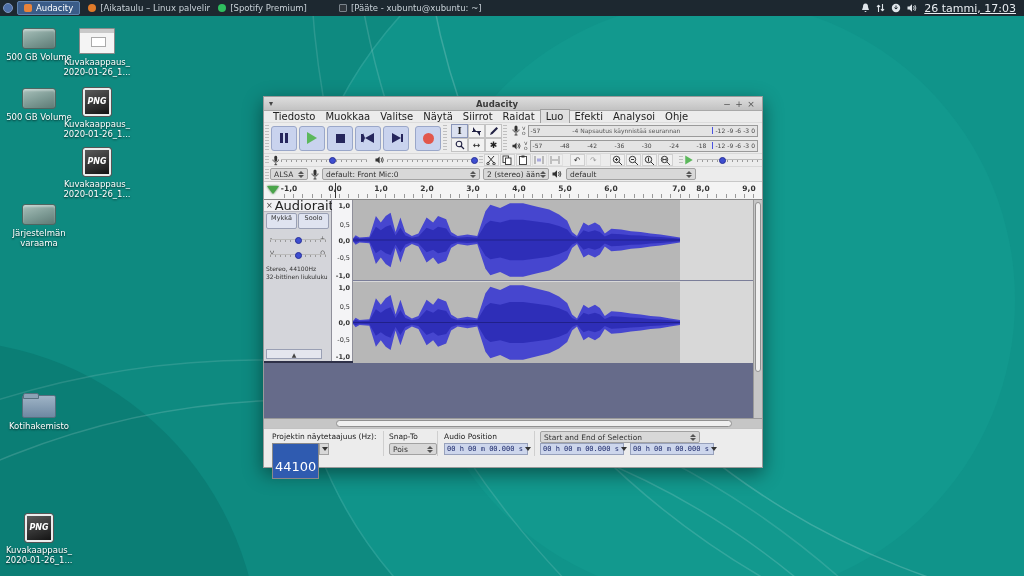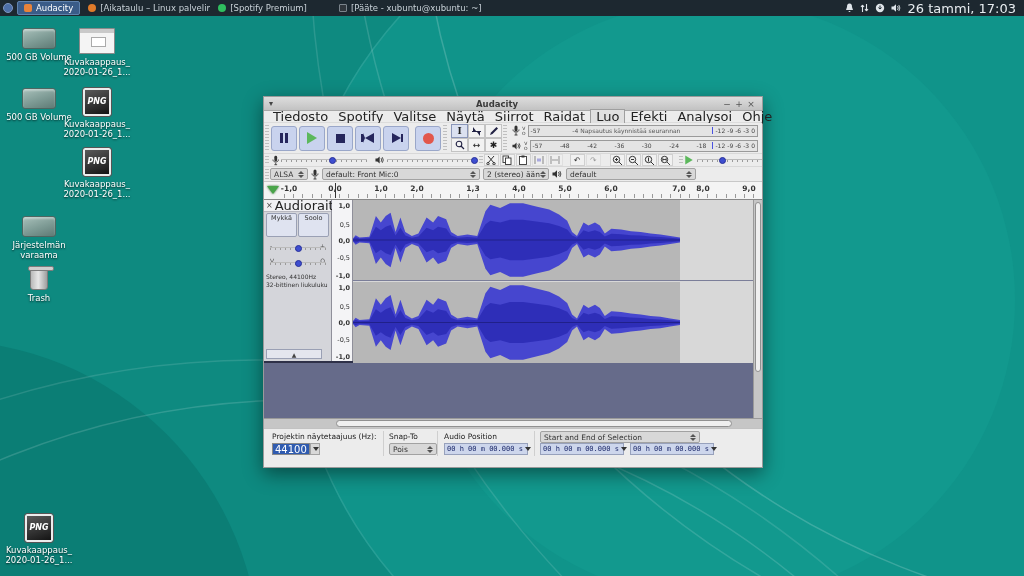--- a/index.html
+++ b/index.html
@@ -12,21 +12,21 @@
   .whisker { width:10px; height:10px; margin:0 4px 0 3px; border-radius:50%; background:#4d6fa8; border:1px solid #7f97c0; }
   .task { display:flex; align-items:center; gap:4px; height:14px; padding:0 6px; margin-right:2px; color:#c9d2d8; font-size:8.5px; white-space:nowrap; overflow:hidden; border-radius:2px; }
   .task.active { background:#3a5c88; border:1px solid #5f82ad; color:#fff; }
   .ticon { width:8px; height:8px; border-radius:50%; flex:0 0 auto; }
   .ticon.audacity { background:#e8833a; border-radius:2px; }
   .ticon.firefox  { background:#e07b2a; }
   .ticon.spotify  { background:#2fbf5f; }
   .ticon.terminal { background:#30363c; border:1px solid #7b848c; border-radius:1px; }
   #tray { margin-left:auto; display:flex; align-items:center; gap:6px; padding-right:8px; color:#dfe5ea; }
   #tray svg { display:block; }
-  #clock { font-size:13px; color:#e8edf1; }
+  #clock { font-size:11px; color:#e8edf1;text-decoration:underline; }
 
   
   .dicon { position:absolute; width:78px; text-align:center; z-index:5; }
   .dicon .glyph { margin:0 auto 3px auto; position:relative; }
   .dlabel { color:#fff; font-size:8.5px; line-height:10px; text-shadow:0 1px 2px rgba(0,0,0,.75); white-space:pre-line; }
   .ic-drive { width:34px; height:21px; border-radius:3px; background:linear-gradient(160deg,#a8c0ba 0%,#7d9a94 55%,#5f7a75 100%); border:1px solid #4e6661; box-shadow:inset 0 2px 2px rgba(255,255,255,.35); }
   .ic-drive-light { width:34px; height:21px; border-radius:3px; background:linear-gradient(160deg,#f2f2f2 0%,#cfcfcf 55%,#a8a8a8 100%); border:1px solid #8a8a8a; box-shadow:inset 0 2px 2px rgba(255,255,255,.6); }
   .ic-trash { width:18px; height:22px; background:linear-gradient(90deg,#b9b9b9,#e7e7e7 45%,#9f9f9f); border:1px solid #7c7c7c; border-radius:2px 2px 3px 3px; }
   .ic-trash:before { content:""; position:absolute; left:-3px; top:-3px; width:24px; height:3px; background:#cfcfcf; border:1px solid #7c7c7c; border-radius:2px; }
   .ic-folder { width:34px; height:23px; background:linear-gradient(180deg,#9fb4c6,#6e88a2); border:1px solid #55707f; border-radius:2px; }
@@ -39,21 +39,21 @@
   .ic-shot:before { content:""; position:absolute; left:0; top:0; width:34px; height:4px; background:#c9c9c9; }
   .ic-shot:after { content:""; position:absolute; left:11px; top:8px; width:13px; height:8px; background:#fff; border:1px solid #aaa; }
 
   
   #win { position:absolute; left:263px; top:96px; width:500px; height:372px; background:#ececec; border:1px solid #9a9a9a; box-shadow:0 6px 18px rgba(0,0,0,.45); z-index:20; font-size:9px; color:#2b2b2b; }
   #titlebar { position:absolute; left:0; top:0; right:0; height:14px; background:linear-gradient(#dddddd,#c2c2c2); border-bottom:1px solid #a8a8a8; display:flex; align-items:center; padding:0 5px; }
   #titlebar .wm { font-size:8px; color:#444; }
   #title { flex:1; text-align:center; font-size:8.5px; color:#3a3a3a; font-weight:bold; }
   .wbtn { width:12px; text-align:center; font-size:9px; color:#555; line-height:12px; }
   #menubar { position:absolute; left:0; top:14px; right:0; height:12px; background:#ececec; display:flex; align-items:center; gap:0; padding-left:4px; border-bottom:1px solid #dcdcdc; }
-  .menu { padding:1px 5px; font-size:13px; color:#222; line-height:11px; }
+  .menu { padding:1px 5px; font-size:10px; color:#222; line-height:11px; }
   .menu.hover { background:#e0e0e0; border:1px solid #9f9f9f; }
 
   
   #toolbars { position:absolute; left:0; top:26px; right:0; height:58px; background:#ececec; }
   .grip { width:4px; align-self:stretch; background:repeating-linear-gradient(180deg,#bfbfbf 0 1px,transparent 1px 3px); margin:2px 1px; }
   #row-main { position:absolute; left:0; top:0; height:31px; width:100%; display:flex; align-items:center; border-bottom:1px solid #d8d8d8; }
   .tbtn { width:26px; height:25px; margin:0 1px; border-radius:3px; background:#c9d3ee; border:1px solid #9aa7c9; display:flex; align-items:center; justify-content:center; }
   .i-pause { width:8px; height:10px; border-left:3px solid #26265c; border-right:3px solid #26265c; }
   .i-play { width:0; height:0; border-left:10px solid #5cb85c; border-top:6px solid transparent; border-bottom:6px solid transparent; }
   .i-stop { width:9px; height:9px; background:#26265c; }
@@ -94,21 +94,21 @@
   #trackarea { position:absolute; left:0; top:103px; right:0; height:218px; background:#666b8a; }
   #vscroll { position:absolute; right:0; top:0; width:9px; height:218px; background:#c6c6c6; border-left:1px solid #9a9a9a; }
   #vthumb { position:absolute; left:1px; right:1px; top:2px; height:170px; background:#efefef; border:1px solid #909090; border-radius:4px; }
   #track { position:absolute; left:0; top:0; width:491px; height:163px; border-bottom:2px solid #2e3048; background:#d8d8d8; display:flex; }
   #tpanel { width:68px; background:#d4d5da; border-right:1px solid #8f8f9a; position:relative; font-size:7px; }
   #thead { display:flex; align-items:center; height:12px; background:#f0f0f3; border-bottom:1px solid #b8b8c0; padding:0 2px; gap:2px; }
   #thead .tx { font-size:8px; color:#444; }
   #tname { font-size:13px; color:#222; flex:1; }
   .tri-dn { width:0; height:0; border-left:4px solid transparent; border-right:4px solid transparent; border-top:5px solid #444; }
   #msrow { display:flex; gap:1px; padding:1px 2px; }
-  .msbtn { flex:1; height:24px; background:#dfe3f0; border:1px solid #9aa0b4; border-radius:2px; font-size:6.5px; text-align:center; line-height:9px; color:#333; }
+  .msbtn { flex:1; height:16px; background:#dfe3f0; border:1px solid #9aa0b4; border-radius:2px; font-size:6.5px; text-align:center; line-height:9px; color:#333; }
   .sl-wrap { position:relative; margin:4px 6px 0 6px; }
   .sl-lab { position:absolute; top:-5px; font-size:6px; color:#555; }
   #tinfo { margin:8px 2px 0 2px; font-size:6px; line-height:8px; color:#333; }
   #collapse { position:absolute; left:2px; bottom:2px; width:56px; height:10px; background:#e4e6ee; border:1px solid #9aa0b4; text-align:center; font-size:6px; line-height:9px; color:#444; }
   #vruler { width:21px; background:#f4f4f6; border-right:1px solid #8f8f9a; position:relative; }
   .vr-lab { position:absolute; right:2px; transform:translateY(-50%); font-size:6.5px; color:#333; }
   .vr-lab.b { font-weight:bold; }
   #wavecol { flex:1; position:relative; }
   .channel { position:absolute; left:0; width:100%; height:81px; background:#d8d8d8; }
   .channel.c1 { top:0; border-bottom:1px solid #7b7e99; }
@@ -117,21 +117,21 @@
   .wave { position:absolute; inset:0; width:100%; height:100%; }
 
   #hscroll { position:absolute; left:0; top:321px; right:0; height:10px; background:#c6c6c6; border-top:1px solid #9a9a9a; }
   #hthumb { position:absolute; left:72px; width:396px; top:1px; height:7px; background:#efefef; border:1px solid #909090; border-radius:4px; }
 
   
   #selbar { position:absolute; left:0; top:331px; right:0; height:30px; background:#ececec; border-top:1px solid #c2c2c2; font-size:7.5px; }
   .sb-lab { position:absolute; top:3px; color:#222; font-size:7.5px; }
   .sb-sep { position:absolute; top:2px; bottom:2px; width:1px; background:#cfcfcf; }
   #rate-combo { position:absolute; left:8px; top:14px; width:46px; height:12px; display:flex; }
-  #rate-val { flex:1; background:#2f5bb0; color:#fff; font-size:10px; line-height:11px; padding:0 2px; border:1px solid #8a8a8a; }
+  #rate-val { flex:1; background:#2f5bb0; color:#fff; font-size:13px; line-height:11px; padding:17px 2px; border:1px solid #8a8a8a; }
   #rate-arrow { width:12px; background:#d8d8d8; border:1px solid #a2a2a2; display:flex; align-items:center; justify-content:center; }
   .timefield { position:absolute; top:14px; height:12px; background:#cdd6ec; border:1px solid #97a1bc; color:#1d2a6b; font-family:"DejaVu Sans Mono", monospace; font-size:7px; line-height:10px; padding:0 2px; white-space:nowrap; display:flex; align-items:center; }
   .tf-arrow { width:0; height:0; border-left:3px solid transparent; border-right:3px solid transparent; border-top:4px solid #333; margin-left:2px; }
   #statusbar { position:absolute; left:0; top:361px; right:0; height:11px; background:#e4e4e4; border-top:1px solid #bdbdbd; font-size:7.5px; color:#333; padding:1px 0 0 6px; }
 </style>
 </head>
 <body>
 
 <div id="stage">
 
@@ -187,28 +187,28 @@
   </div>
 
   <div class="dicon" style="left:0;top:28px">
       <div class="glyph ic-drive"></div>
       <div class="dlabel">500 GB Volume</div>
     </div>
   <div class="dicon" style="left:0;top:88px">
       <div class="glyph ic-drive"></div>
       <div class="dlabel">500 GB Volume</div>
     </div>
-  <div class="dicon" style="left:0;top:216px">
+  <div class="dicon" style="left:0;top:204px">
       <div class="glyph ic-drive"></div>
       <div class="dlabel">Järjestelmän
 varaama</div>
     </div>
-  <div class="dicon" style="left:0;top:268px">
-      <div class="glyph ic-trash"></div>
-      <div class="dlabel">Trash</div>
+  <div class="dicon" style="left:0;top:395px">
+      <div class="glyph ic-folder"></div>
+      <div class="dlabel">Kotihakemisto</div>
     </div>
   <div class="dicon" style="left:0;top:514px">
       <div class="glyph ic-png">PNG</div>
       <div class="dlabel">Kuvakaappaus_
 2020-01-26_1...</div>
     </div>
   <div class="dicon" style="left:58px;top:28px">
       <div class="glyph ic-shot"></div>
       <div class="dlabel">Kuvakaappaus_
 2020-01-26_1...</div>
@@ -229,21 +229,21 @@
     <div id="titlebar">
       <span class="wm">▾</span>
       <span id="title">Audacity</span>
       <span class="wbtn">−</span>
       <span class="wbtn">+</span>
       <span class="wbtn">×</span>
     </div>
 
     <div id="menubar">
       <span class="menu">Tiedosto</span>
-      <span class="menu">Spotify</span>
+      <span class="menu">Muokkaa</span>
       <span class="menu">Valitse</span>
       <span class="menu">Näytä</span>
       <span class="menu">Siirrot</span>
       <span class="menu">Raidat</span>
       <span class="menu hover">Luo</span>
       <span class="menu">Efekti</span>
       <span class="menu">Analysoi</span>
       <span class="menu">Ohje</span>
     </div>
 
@@ -477,22 +477,22 @@
             </span>
           </div>
       </div>
     </div>
 
     <div id="timeline">
       <div class="pin"></div>
       <span class="tl-label" style="left:25px">-1,0</span>
       <span class="tl-label" style="left:71px">0,0</span>
       <span class="tl-label" style="left:117px">1,0</span>
-      <span class="tl-label" style="left:153px">2,0</span>
-      <span class="tl-label" style="left:209px">1,3</span>
+      <span class="tl-label" style="left:163px">2,0</span>
+      <span class="tl-label" style="left:209px">3,0</span>
       <span class="tl-label" style="left:255px">4,0</span>
       <span class="tl-label" style="left:301px">5,0</span>
       <span class="tl-label" style="left:347px">6,0</span>
       <span class="tl-label" style="left:415px">7,0</span>
       <span class="tl-label" style="left:439px">8,0</span>
       <span class="tl-label" style="left:485px">9,0</span>
       <div id="tl-ticks"></div>
       <div id="tl-cursor"></div>
     </div>
 

